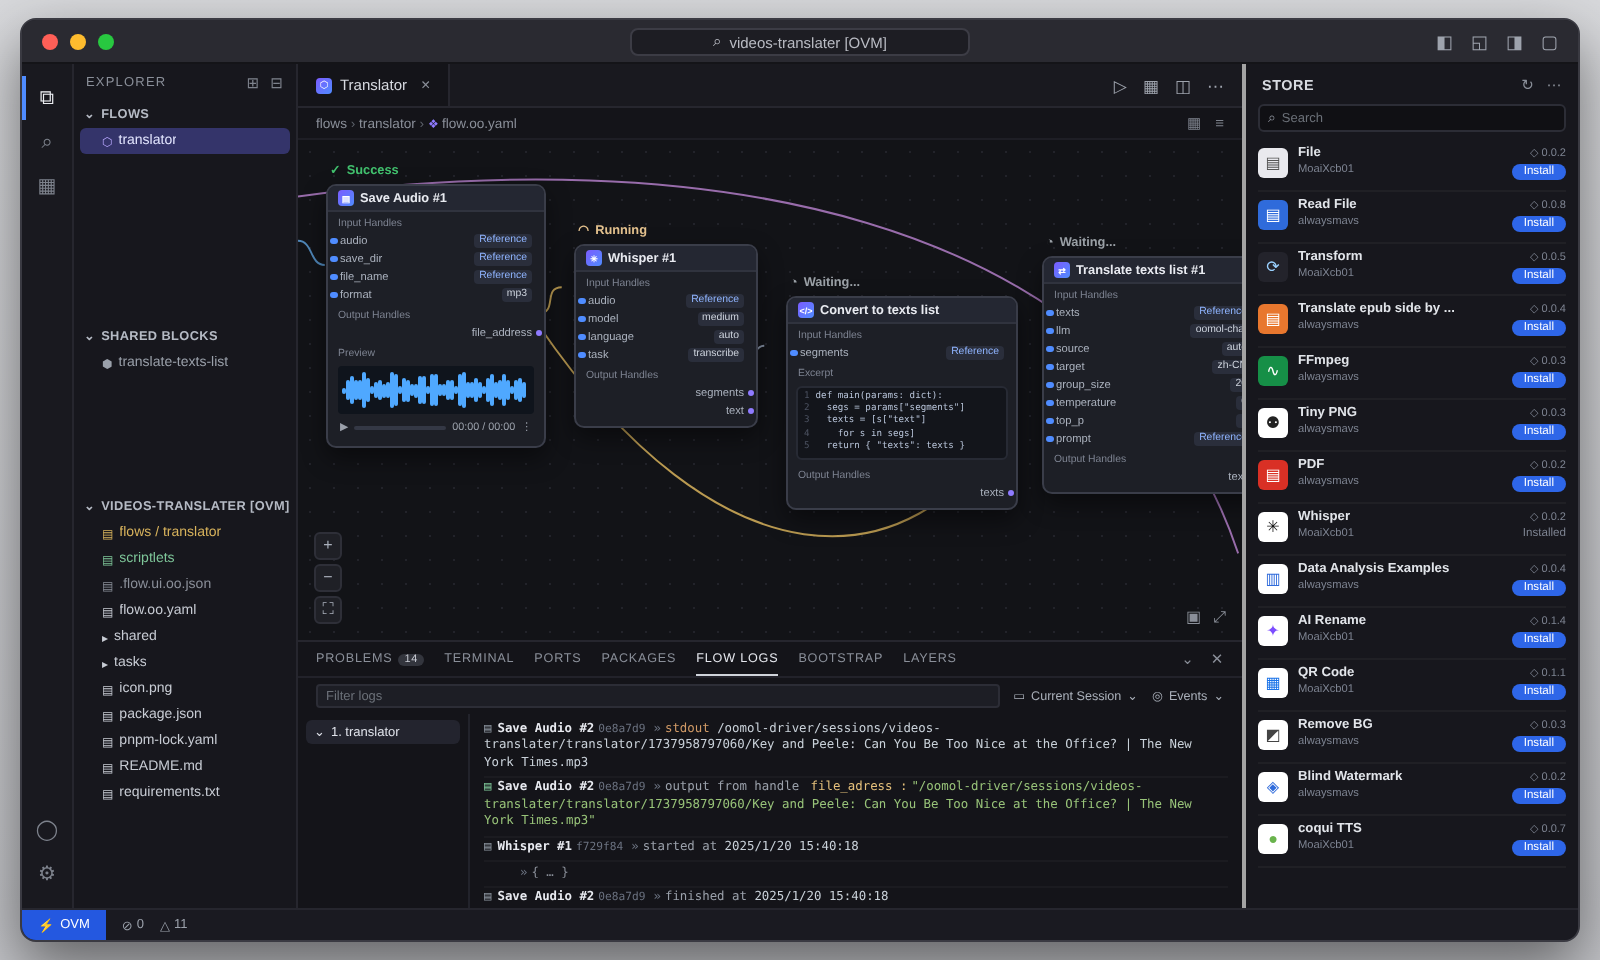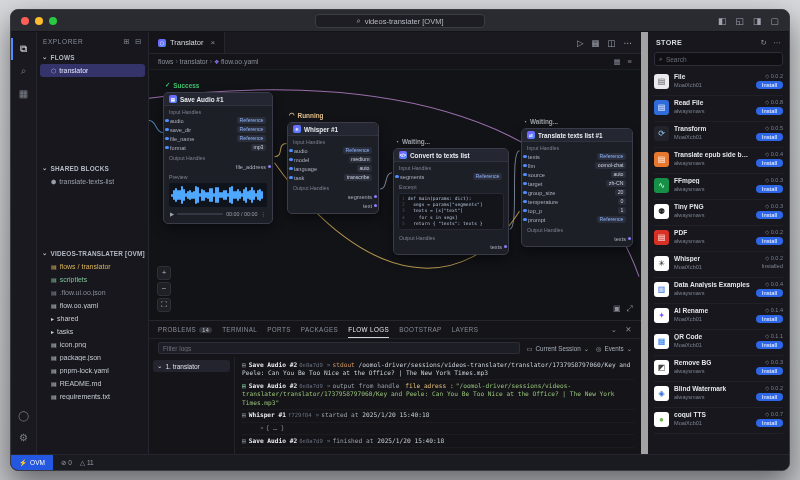--- a/index.html
+++ b/index.html
@@ -118,21 +118,21 @@
     font-size:6.2px;line-height:8.6px;color:#c9d1d9}
   .log-row{padding:1.5px 0;border-bottom:1px solid rgba(255,255,255,.03);cursor:pointer}
   .l-icon{margin-right:3px}
   .l-node{color:#e8eaf0;font-weight:bold}
   .l-hash{color:#6b7280;font-size:5.6px;margin:0 2px}
   .l-arrow{color:#6b7280;margin:0 2px}
   .l-handle{color:#e5c07b;margin:0 2px}
   .log-row.expand{padding-left:16px;color:#8a8f99}
 
   
-  .store{width:148px;flex:none;background:#17171d;border-left:7px solid #a3a3a3;display:flex;flex-direction:column}
+  .store{width:168px;flex:none;background:#17171d;border-left:2px solid #a3a3a3;display:flex;flex-direction:column}
   .store-header{height:20px;flex:none;display:flex;align-items:center;padding:0 8px;font-size:7.2px;
     font-weight:bold;color:#d7dae0;letter-spacing:.3px}
   .store-header .shic{margin-left:auto;display:flex;gap:6px;font-size:7.5px;color:#8a8f99;font-weight:normal}
   .store-search{margin:0 6px 4px;height:14px;flex:none;display:flex;align-items:center;gap:3px;
     background:#101014;border:1px solid #2c2d36;border-radius:3px;padding:0 4px;color:#8a8f99;font-size:7px}
   .store-search input{flex:1;min-width:0;background:transparent;border:none;outline:none;color:#c9ccd4;
     font-size:6.5px;font-family:"Liberation Sans",sans-serif}
   .store-search input::placeholder{color:#6b7078}
   .store-list{flex:1;overflow:hidden;padding:0 6px}
   .store-item{height:26px;display:flex;gap:5px;align-items:flex-start;padding:3px 0;border-bottom:1px solid rgba(255,255,255,.04)}

